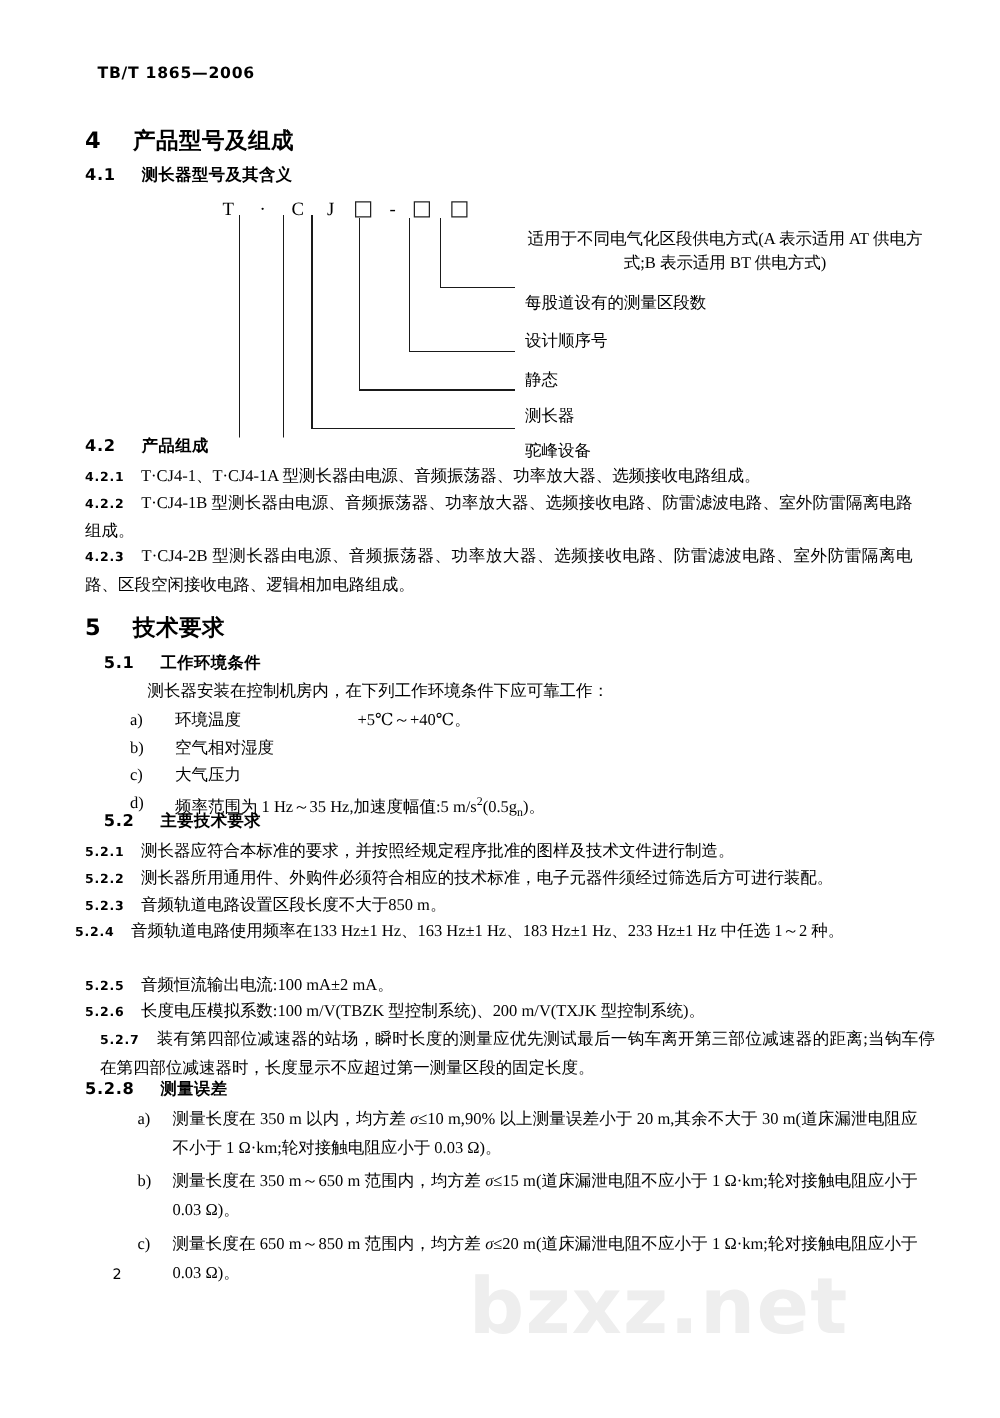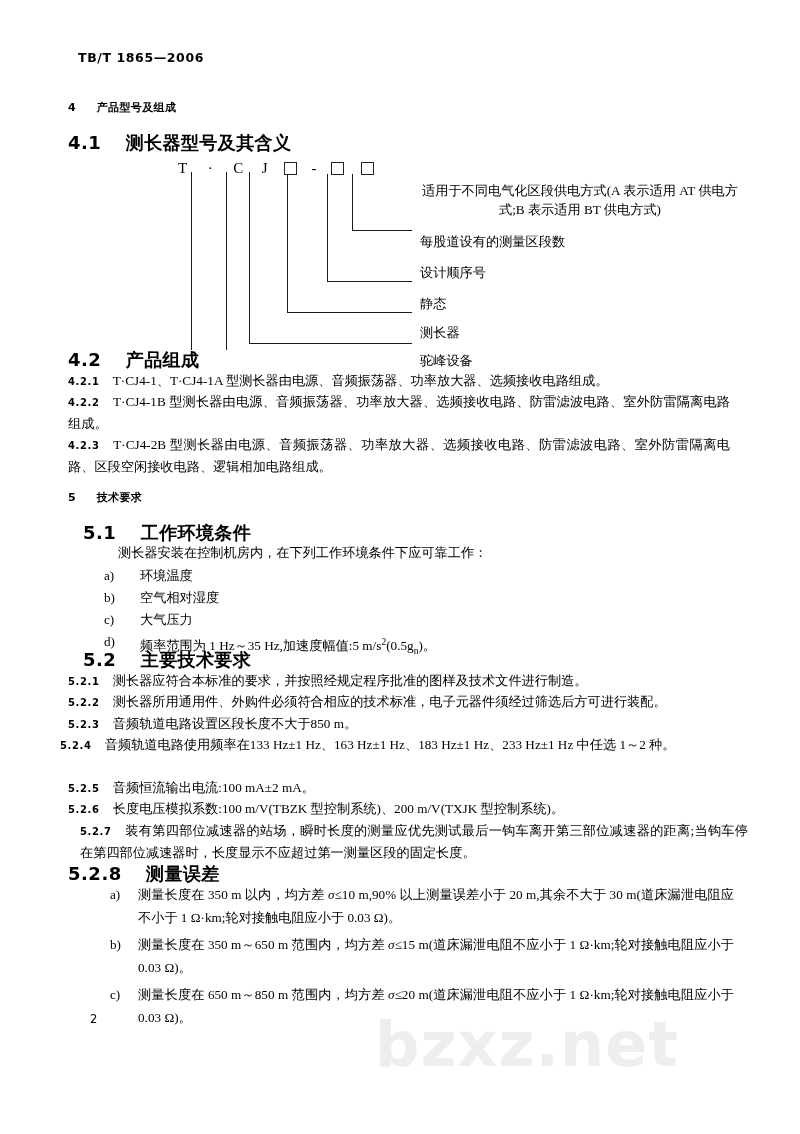--- a/index.html
+++ b/index.html
@@ -61,26 +61,26 @@
     font-size: 13.2px;
     line-height: 20.5px;
     text-align: justify;
   }
   .h1, .h2, .h3 {
     position: absolute;
     font-weight: bold;
     font-family: "DejaVu Sans", sans-serif;
   }
   .h1 {
-    font-size: 11px;
+    font-size: 18px;
     letter-spacing: 0.4px;
     text-align: center;
   }
   .h2 {
-    font-size: 18px;
+    font-size: 13px;
     letter-spacing: 0.4px;
   }
   .num {
     font-family: "DejaVu Sans", sans-serif;
     font-weight: bold;
     letter-spacing: 0.5px;
   }
   .clause {
     position: absolute;
     font-size: 13.2px;
@@ -283,20 +283,21 @@
       <span>工作环境条件</span>
     </div>
 
     <div class="blk" style="left:118px; top:543px; width:600px;">测长器安装在控制机房内，在下列工作环境条件下应可靠工作：</div>
 
     <div class="deflist" style="left:104px; top:565px; width:640px;">
 
       <div class="row">
         <div class="mk">a)</div>
         <div class="term">环境温度</div>
+        <div class="val">+5℃～+40℃。</div>
       </div>
 
       <div class="row">
         <div class="mk">b)</div>
         <div class="term">空气相对湿度</div>
       </div>
 
       <div class="row">
         <div class="mk">c)</div>
         <div class="term">大气压力</div>

